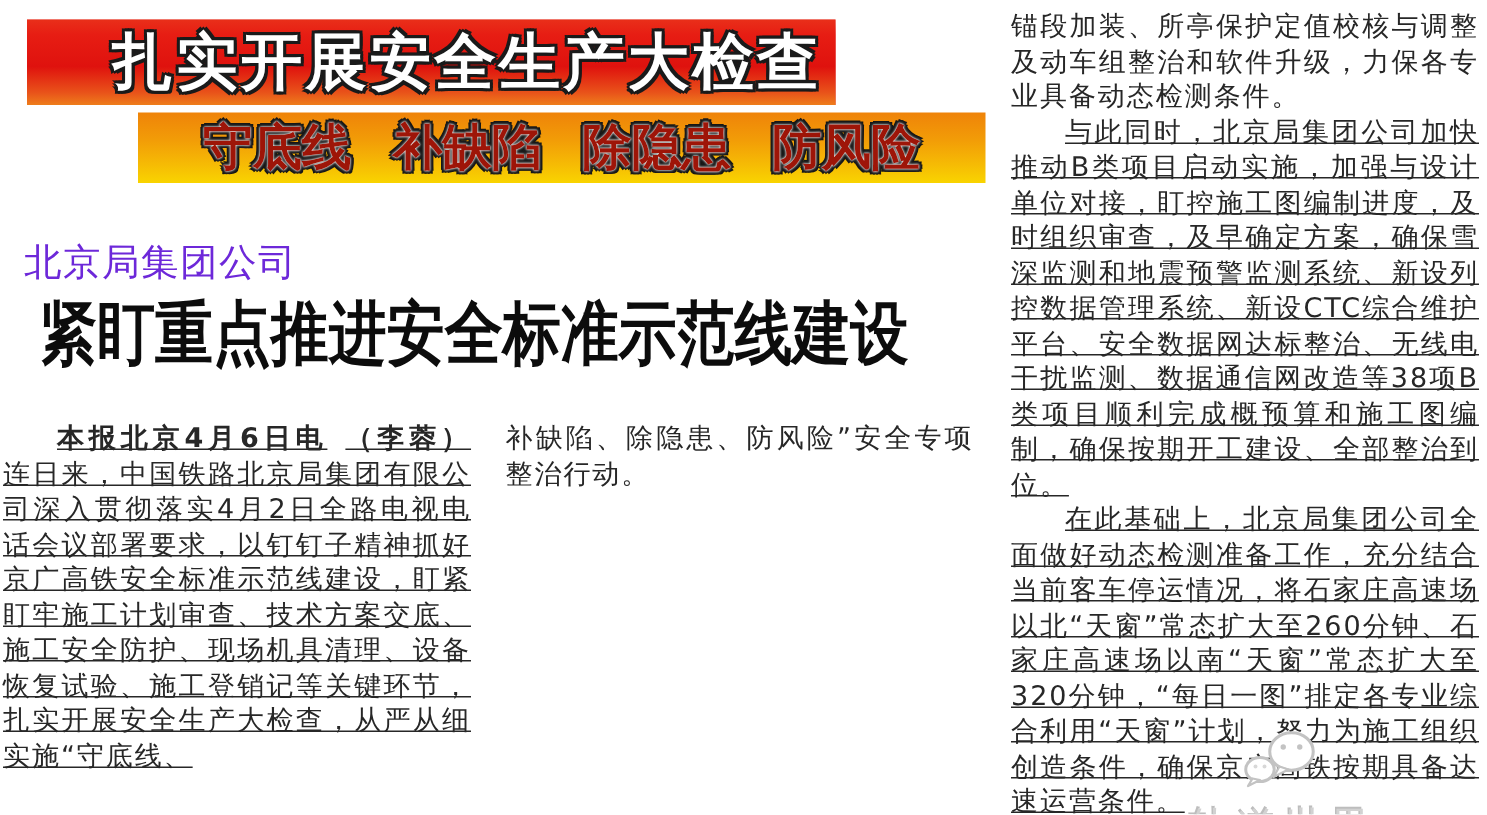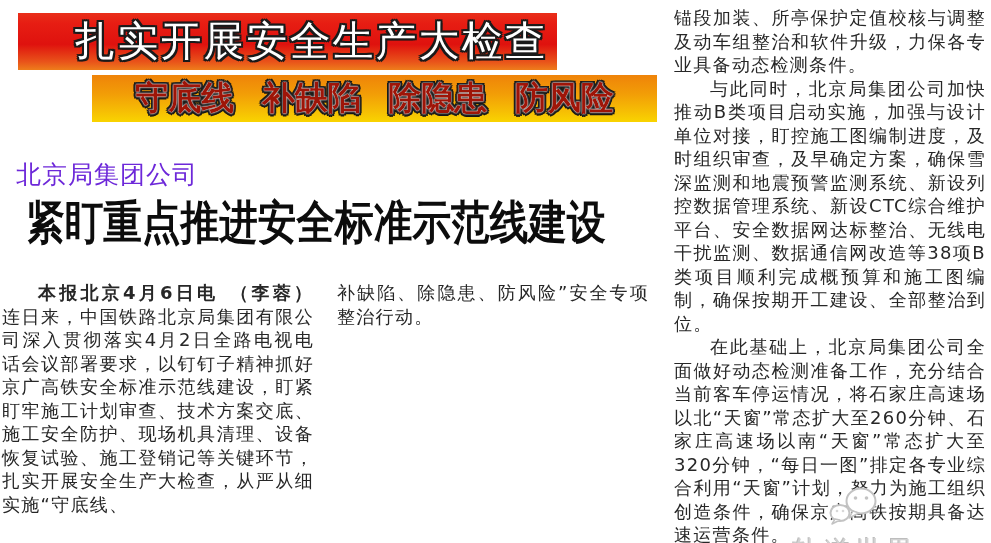--- a/index.html
+++ b/index.html
@@ -7,21 +7,21 @@
     position:relative; width:991px; height:543px; background:#ffffff;
     overflow:hidden; font-family:"DejaVu Sans", sans-serif; color:#232323;
   }
   
   .banner-main{
     position:absolute; left:18px; top:13px; width:539px; height:57px;
     background:linear-gradient(180deg,#f0492280 0%,#e71d13 18%,#df120e 55%,#e9541a 86%,#ee7d1b 100%),#e21511;
     display:flex; align-items:center; justify-content:center;
   }
   .banner-main .txt{
-    font-size:41px; font-weight:normal; color:#ffffff; letter-spacing:2px; white-space:nowrap;
+    font-size:41px; font-weight:bold; color:#ffffff; letter-spacing:2px; white-space:nowrap;
     text-shadow:-2px -2px 0 #1a1a1a, 2px -2px 0 #1a1a1a, -2px 2px 0 #1a1a1a, 2px 2px 0 #1a1a1a, 0 2px 0 #1a1a1a, 0 -2px 0 #1a1a1a, 2px 0 0 #1a1a1a, -2px 0 0 #1a1a1a;
     margin-left:47px;
   }
   
   .banner-sub{
     position:absolute; left:92px; top:75px; width:565px; height:47px;
     background:linear-gradient(180deg,#ef8309 0%,#f29d07 40%,#f6bc04 75%,#f9d400 100%);
     display:flex; align-items:center; justify-content:center;
   }
   .banner-sub .txt{
@@ -36,21 +36,21 @@
     position:absolute; left:26px; top:192px; margin:0; font-family:"DejaVu Serif", serif;
     font-size:46px; font-weight:bold; color:#0c0c0c; white-space:nowrap;
     transform:scaleX(0.84); transform-origin:left center; letter-spacing:0px;
   }
   
   .col{
     position:absolute; width:312px; font-size:18px; line-height:23.5px;
     letter-spacing:1.3px; text-align:justify; color:#272727;
   }
   .col p{margin:0; text-align:justify;}
-  .col p.indent{text-indent:2em;}
+  .col p.indent{text-indent:2em;text-decoration:underline;}
   .col-1{left:2px;  top:281px; height:236px;}
   .col-2{left:337px; top:281px; height:236px;}
   .col-3{left:674px; top:6px;   height:518px;}
   .bold{font-weight:bold; letter-spacing:2px;}
   .byline{margin-left:12px;}
   
   .watermark{
     position:absolute; left:793px; top:484px; display:flex; align-items:center; gap:7px;flex-direction:column;
   }
   .watermark .wm-text{

